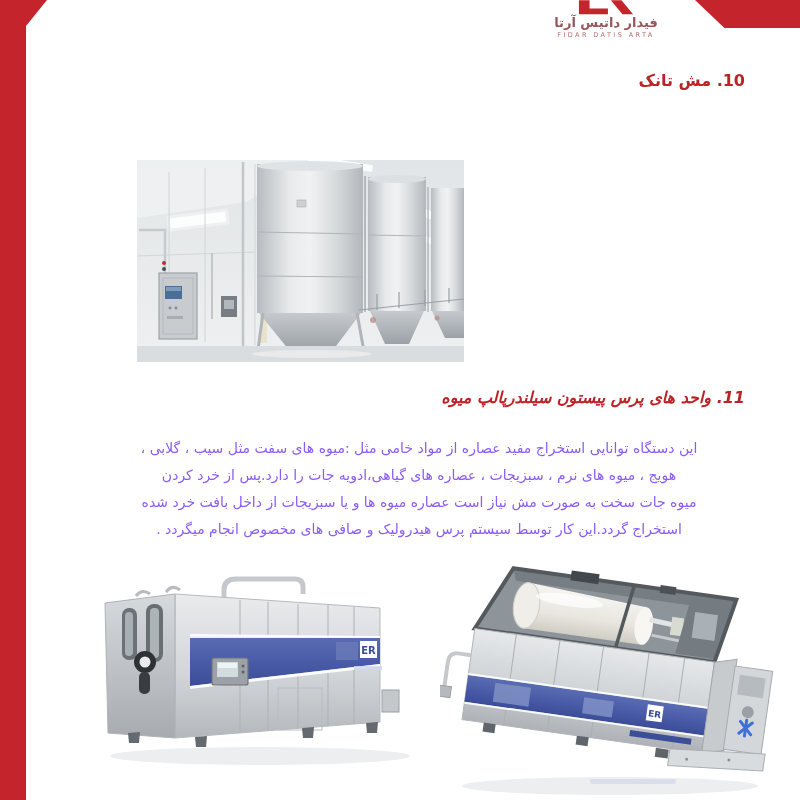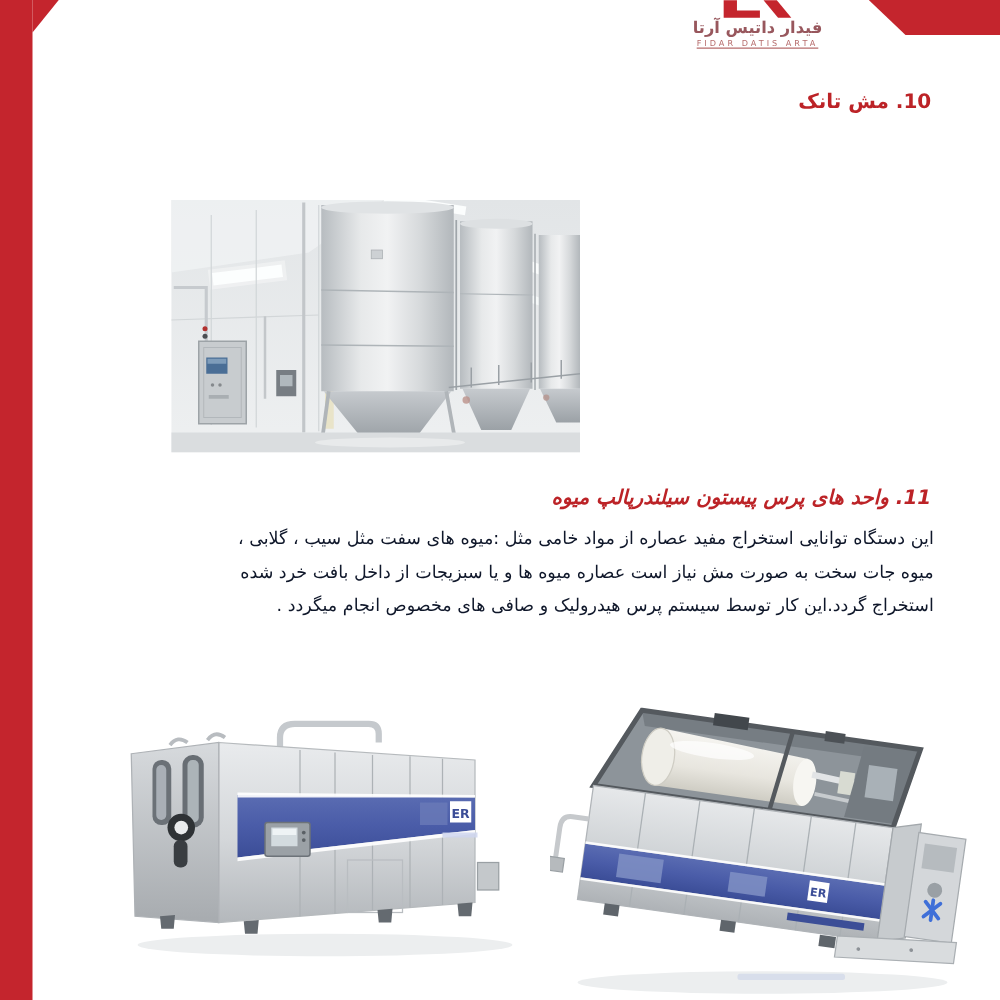--- a/index.html
+++ b/index.html
@@ -10,30 +10,30 @@
   
   .red-bar-left { position:absolute; left:0; top:0; width:26px; height:800px; background:#c4252d; }
   .red-bar-notch { position:absolute; left:26px; top:0; width:0; height:0;
     border-top:26px solid #c4252d; border-right:21px solid transparent; }
   .red-corner-tr { position:absolute; right:0; top:0; width:105px; height:28px; background:#c4252d;
     clip-path:polygon(0 0,100% 0,100% 100%,28% 100%); }
   
   .logo { position:absolute; top:0; left:552px; width:108px; text-align:center; }
   .logo-mark { display:block; margin:0 auto; width:58px; height:15px; }
   .logo-fa { display:block; color:#98575d; font-weight:bold; font-size:13px; line-height:16px; direction:rtl; }
-  .logo-en { display:block; color:#b66c6c; font-size:6.5px; letter-spacing:2.4px; line-height:9px;text-decoration:underline; }
+  .logo-en { display:block; color:#b66c6c; font-size:6.5px; letter-spacing:2.4px; line-height:9px; }
   
   .h-red { position:absolute; right:55px; color:#bc2327; font-weight:bold; font-size:16px;
     direction:rtl; white-space:nowrap; }
   .h10 { top:71px;margin-left:36px; }
   .h11 { top:388px;font-style:italic; }
   .caption { position:absolute; right:53px; top:115px; color:#1c1c1c; font-size:14px;
     direction:rtl; white-space:nowrap; }
-  .para { position:absolute; right:53px; top:418px; width:656px; direction:rtl;
-    text-align:right; color:#0f172a; font-size:14px; }
+  .para { position:absolute; right:53px; top:435px; width:656px; direction:rtl;
+    text-align:center; color:#8b5cf6; font-size:14px; }
   .para-line { height:27px; line-height:27px; white-space:nowrap; }
   
   .photo-tanks    { position:absolute; left:137px; top:160px; width:327px; height:202px; }
   .machine-left   { position:absolute; left:90px;  top:570px; width:340px; height:200px; }
   .machine-right  { position:absolute; left:440px; top:552px; width:335px; height:248px; }
   svg { display:block; }
 </style>
 </head>
 <body>
 
@@ -140,20 +140,21 @@
 
     <rect x="0" y="186" width="327" height="16" fill="#dadddf"></rect>
     <ellipse cx="175" cy="194" rx="60" ry="4" fill="#e8eaeb"></ellipse>
     <circle cx="236" cy="160" r="3" fill="#bb9189" opacity="0.8"></circle>
     <circle cx="300" cy="158" r="2.5" fill="#b5948d" opacity="0.8"></circle>
   </svg>
 
   <div class="h-red h11" dir="rtl">11. واحد های پرس پیستون سیلندرپالپ میوه</div>
   <div class="para" dir="rtl">
     <div class="para-line">این دستگاه توانایی استخراج مفید عصاره از مواد خامی مثل :میوه های سفت مثل سیب ، گلابی ،</div>
+    <div class="para-line">هویج ، میوه های نرم ، سبزیجات ، عصاره های گیاهی،ادویه جات را دارد.پس از خرد کردن</div>
     <div class="para-line">میوه جات سخت به صورت مش نیاز است عصاره میوه ها و یا سبزیجات از داخل بافت خرد شده</div>
     <div class="para-line">استخراج گردد.این کار توسط سیستم پرس هیدرولیک و صافی های مخصوص انجام میگردد .</div>
   </div>
 
   <svg class="machine-left" viewBox="0 0 340 200">
     <defs>
       <linearGradient id="lm-body" x1="0" y1="0" x2="0" y2="1">
         <stop offset="0" stop-color="#e9ebed"></stop>
           <stop offset="0.55" stop-color="#d3d6d9"></stop>
         <stop offset="1" stop-color="#b4b8bc"></stop>

